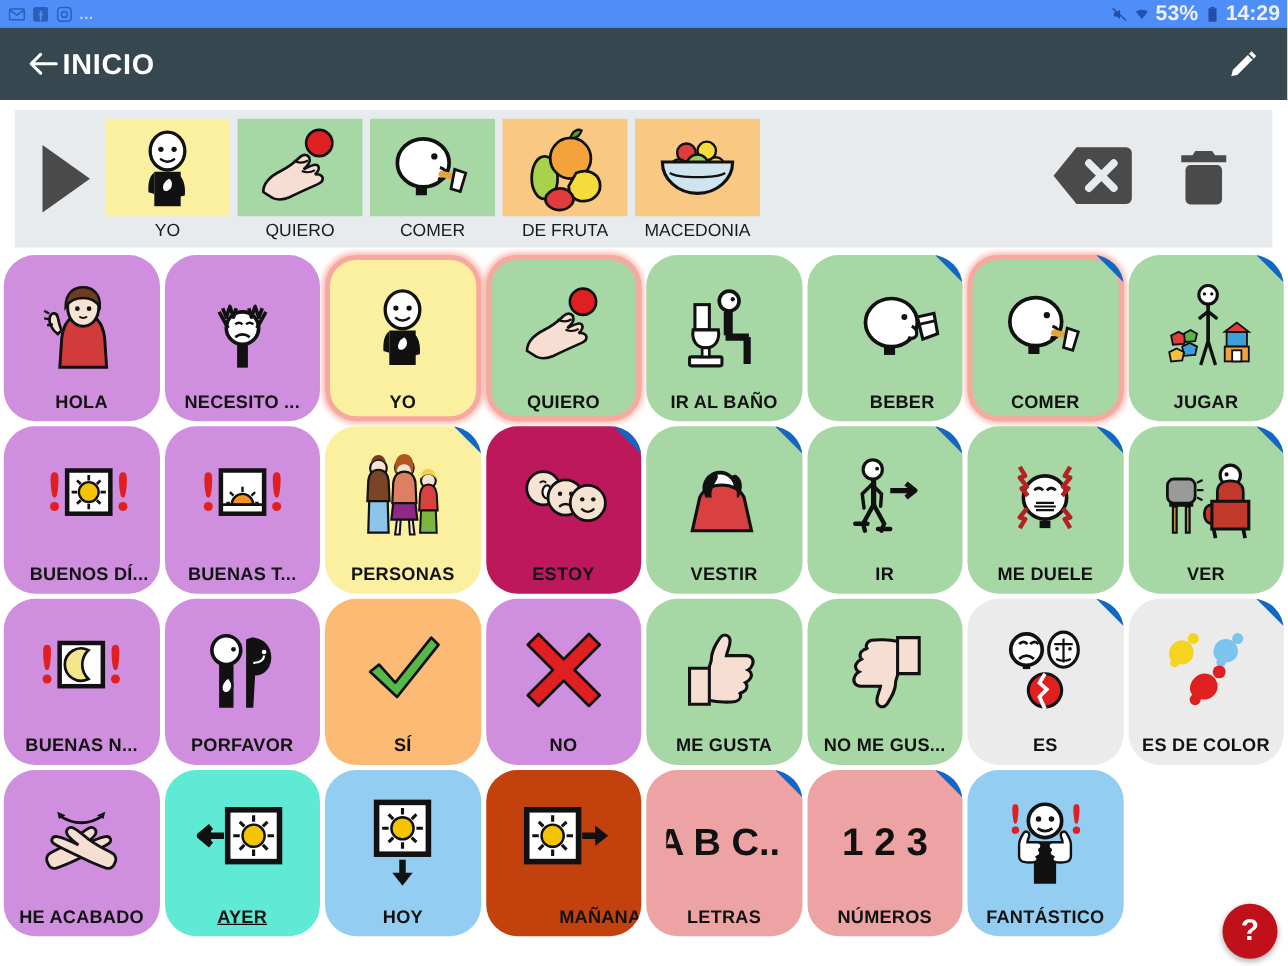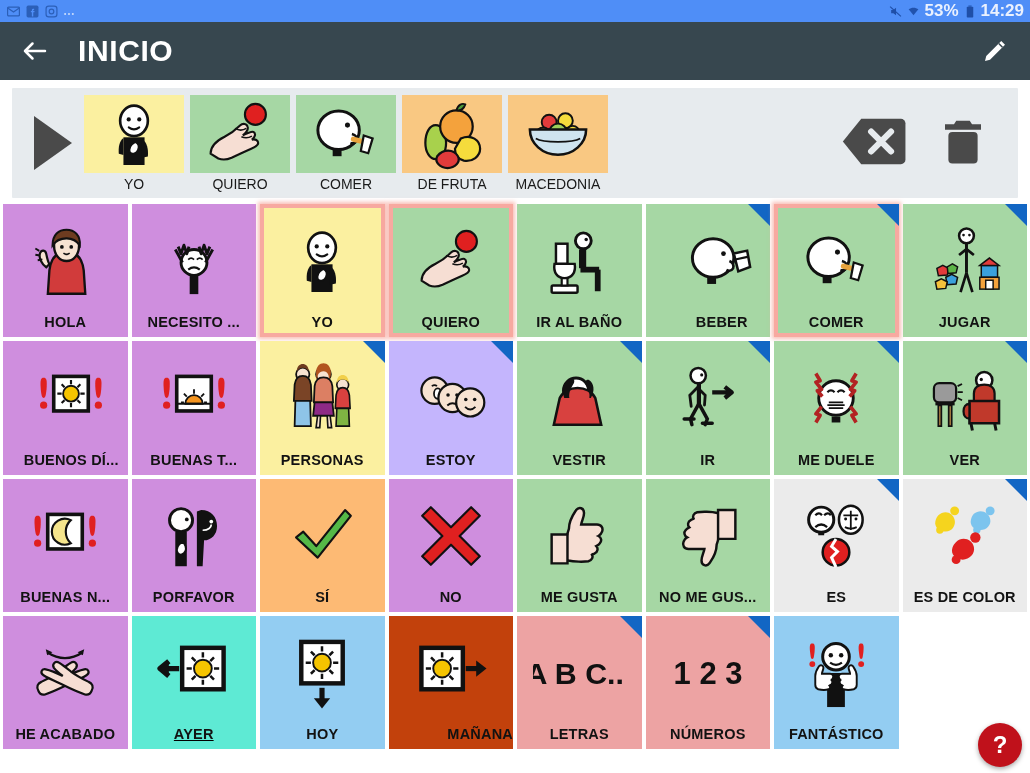--- a/index.html
+++ b/index.html
@@ -25,22 +25,22 @@
   .sb-dots { font-size: 12px; letter-spacing: 1px; opacity: .85; color:#cfe0fb; }
   .sb-text { font-size: 17px; color: #eaf1fe; }
 
   
   .appbar {
     height: 58px; background: #37474f; display: flex;
     align-items: center; padding: 0 20px; color: #fff;
   }
   .back-arrow { width: 30px; height: 30px; flex: 0 0 auto; cursor: pointer; }
   .appbar-title {
-    font-size: 30px; font-weight: bold; letter-spacing: .6px;
-    margin-left: 28px; color: #ffffff;
+    font-size: 23px; font-weight: bold; letter-spacing: .6px;
+    color: #ffffff;
   }
   .edit-btn { margin-left: auto; width: 30px; height: 30px; cursor: pointer; }
 
   
   .strip-wrap { background: #ffffff; padding: 8px 12px 6px 12px; }
   .strip {
     background: #e7ebee; height: 110px; display: flex;
     align-items: center; padding: 0 10px; border-radius: 1px;
   }
   .play-btn {
@@ -71,21 +71,21 @@
     display: grid;
     grid-template-columns: repeat(8, 1fr);
     grid-template-rows: repeat(4, 1fr);
     gap: 4px;
     padding: 0 3px 3px 3px;
     height: 548px;
   }
   .cell {
     position: relative; display: flex; flex-direction: column;
     align-items: center; justify-content: flex-end;
-    overflow: hidden; cursor: pointer;
+    overflow: hidden; cursor: pointer; border-radius: 25px;
   }
   .cell.sel {
     outline: 4px solid #f7a9a0;
     outline-offset: -4px;
     box-shadow: 0 0 4px 2px rgba(247,169,160,.75);
   }
   .cell-pic {
     flex: 1 1 auto; width: 100%; display: flex;
     align-items: center; justify-content: center; padding-top: 4px;
     min-height: 0;
@@ -441,21 +441,21 @@
             <g>
               <circle cx="78" cy="32" r="8" fill="#f7e3d2" stroke="#111" stroke-width="2.2"></circle>
               <path d="M70 30c0-8 4-11 8-11s8 3 8 11c-2-4-4-5-8-5s-6 1-8 5z" fill="#f2d04a"></path>
               <path d="M69 46c1-7 4-10 9-10s8 3 9 10l1 18H68z" fill="#d8413f" stroke="#111" stroke-width="2.2"></path>
               <path d="M70 64h16l1 24H69z" fill="#7fb443" stroke="#111" stroke-width="2.2"></path>
             </g>
           </svg>
         </div>
         <div class="cell-label">PERSONAS</div>
       </div>
-      <div class="cell" style="background: #c4b5fd;">
+      <div class="cell" style="background: #be185d;">
         <span class="corner"></span>
         <div class="cell-pic">
           <svg viewBox="0 0 100 100" width="74" height="74">
             <circle cx="28" cy="40" r="18" fill="#f7e3d2" stroke="#111" stroke-width="3"></circle>
             <ellipse cx="32" cy="44" rx="5" ry="7" fill="#fff" stroke="#111" stroke-width="2.4"></ellipse>
             <path d="M24 34q4-3 7 0" stroke="#111" stroke-width="2.2" fill="none"></path>
             <circle cx="52" cy="50" r="19" fill="#f7e3d2" stroke="#111" stroke-width="3"></circle>
             <circle cx="46" cy="46" r="2.4" fill="#111"></circle>
             <circle cx="58" cy="46" r="2.4" fill="#111"></circle>
             <path d="M45 60q7-6 14 0" stroke="#111" stroke-width="2.6" fill="none"></path>

